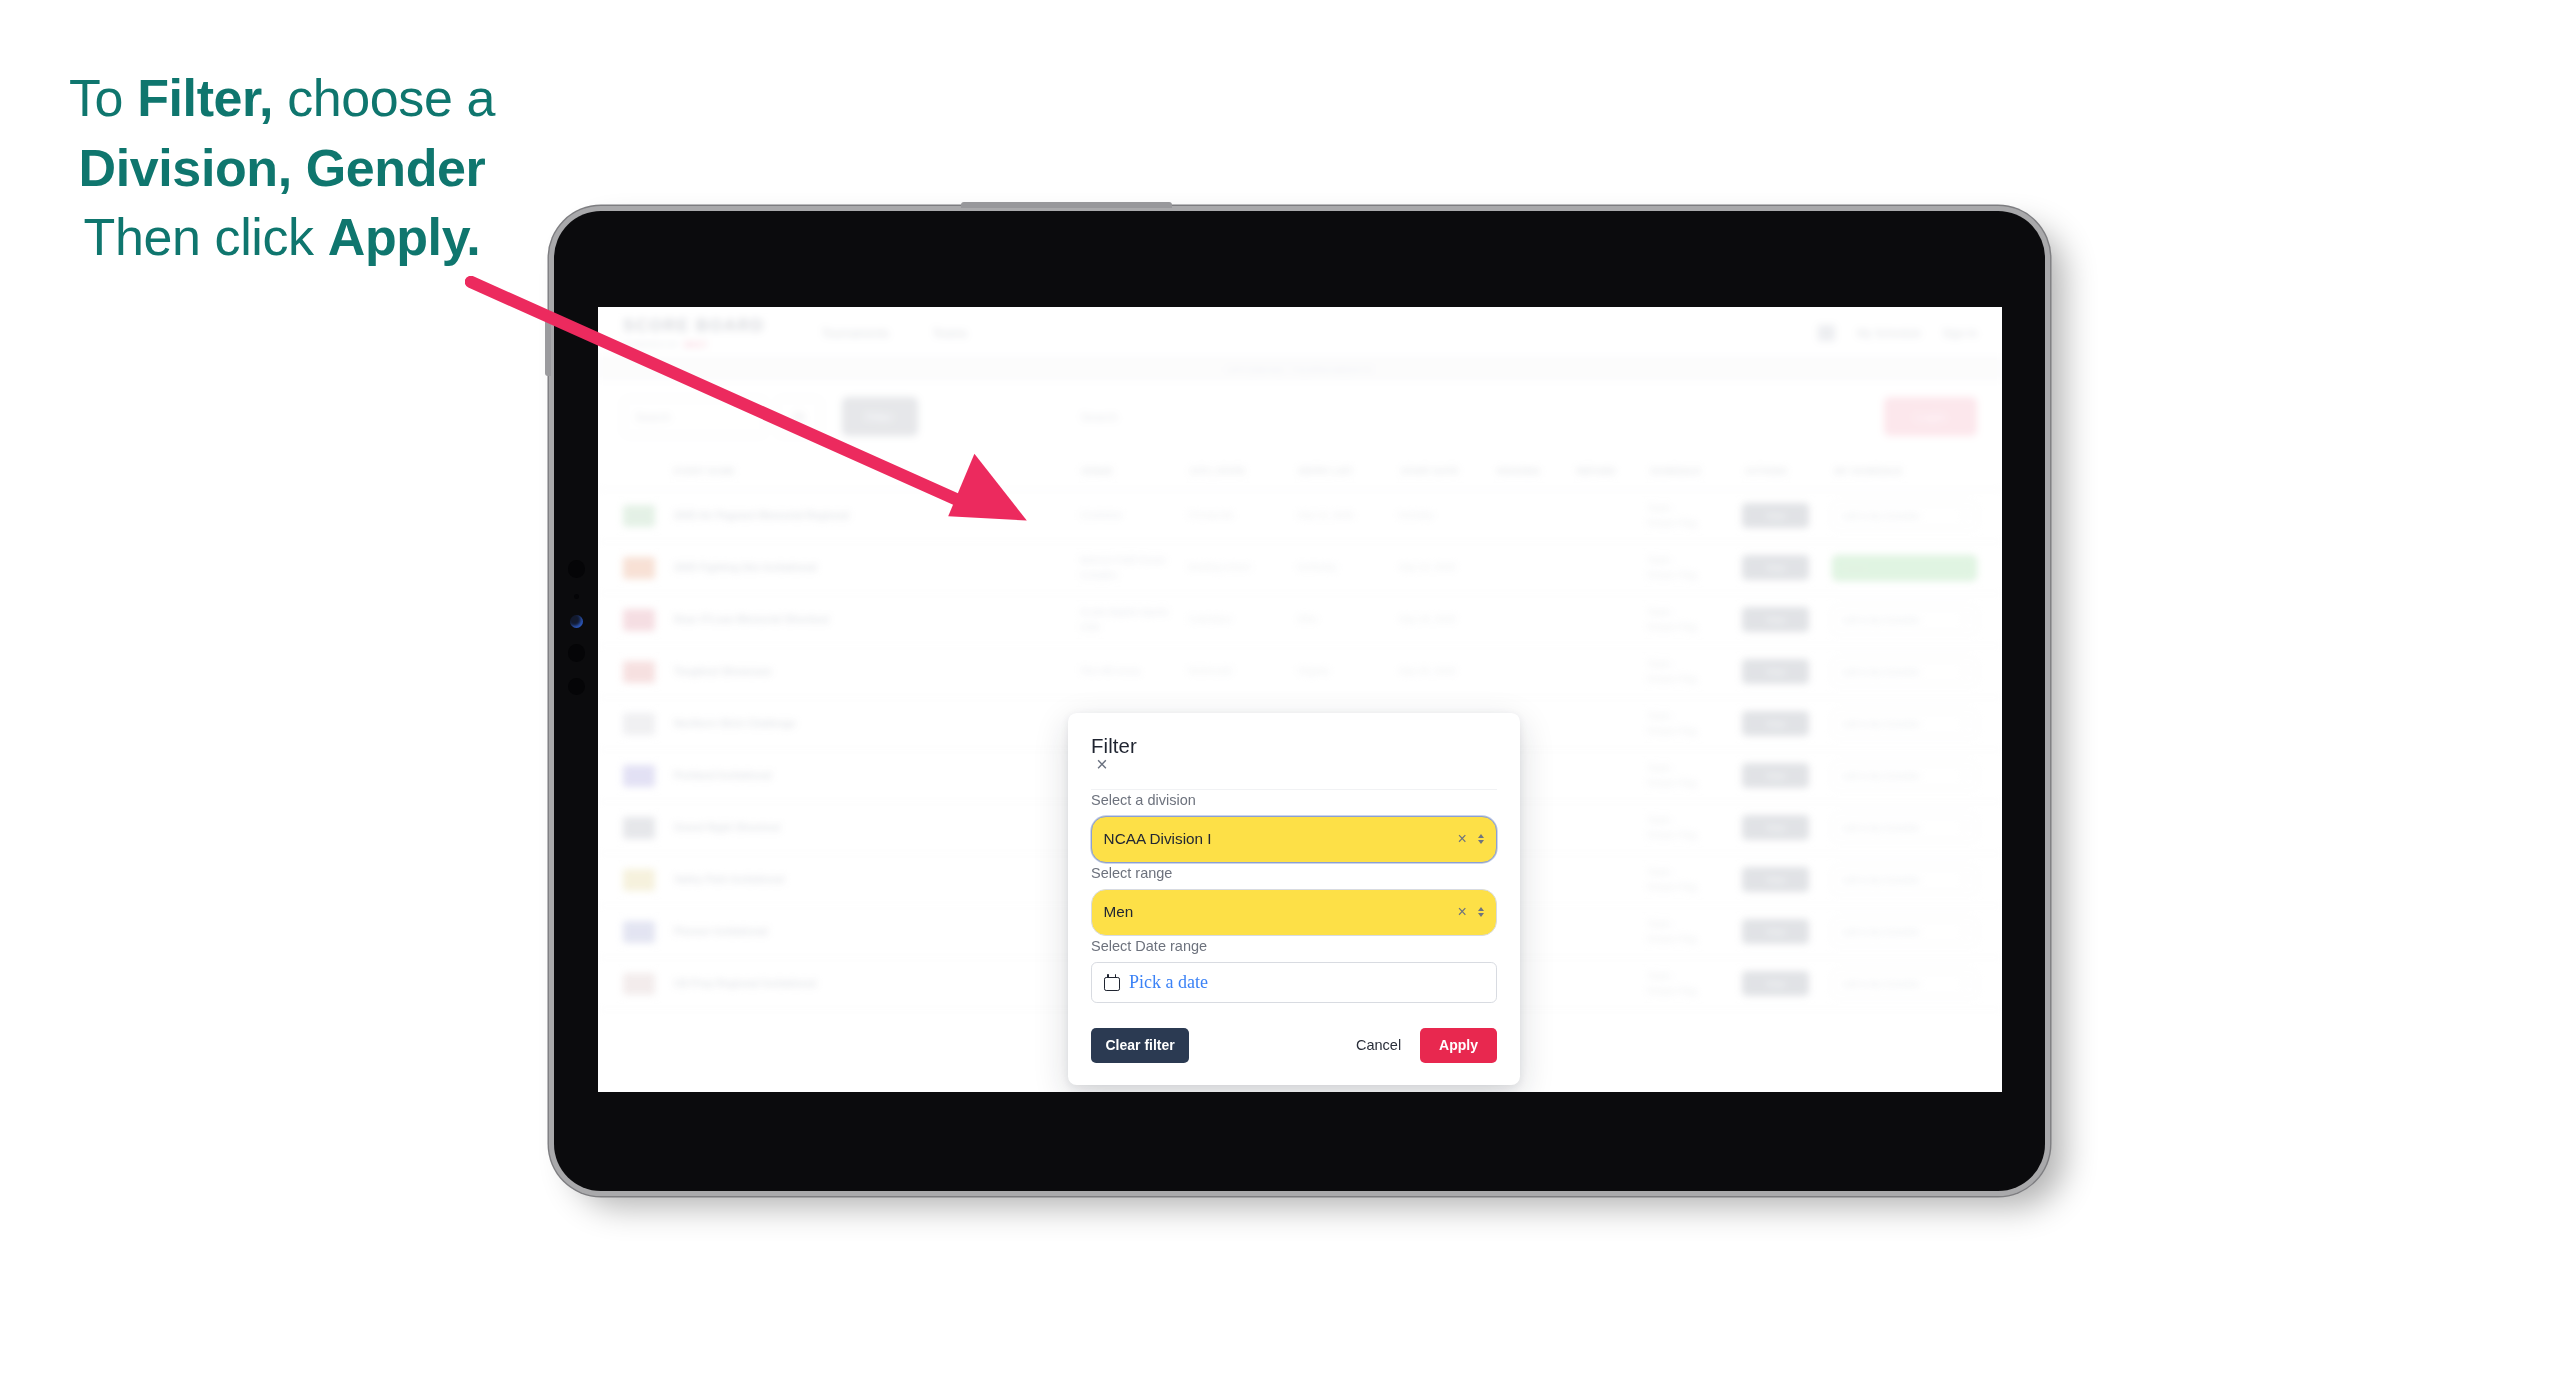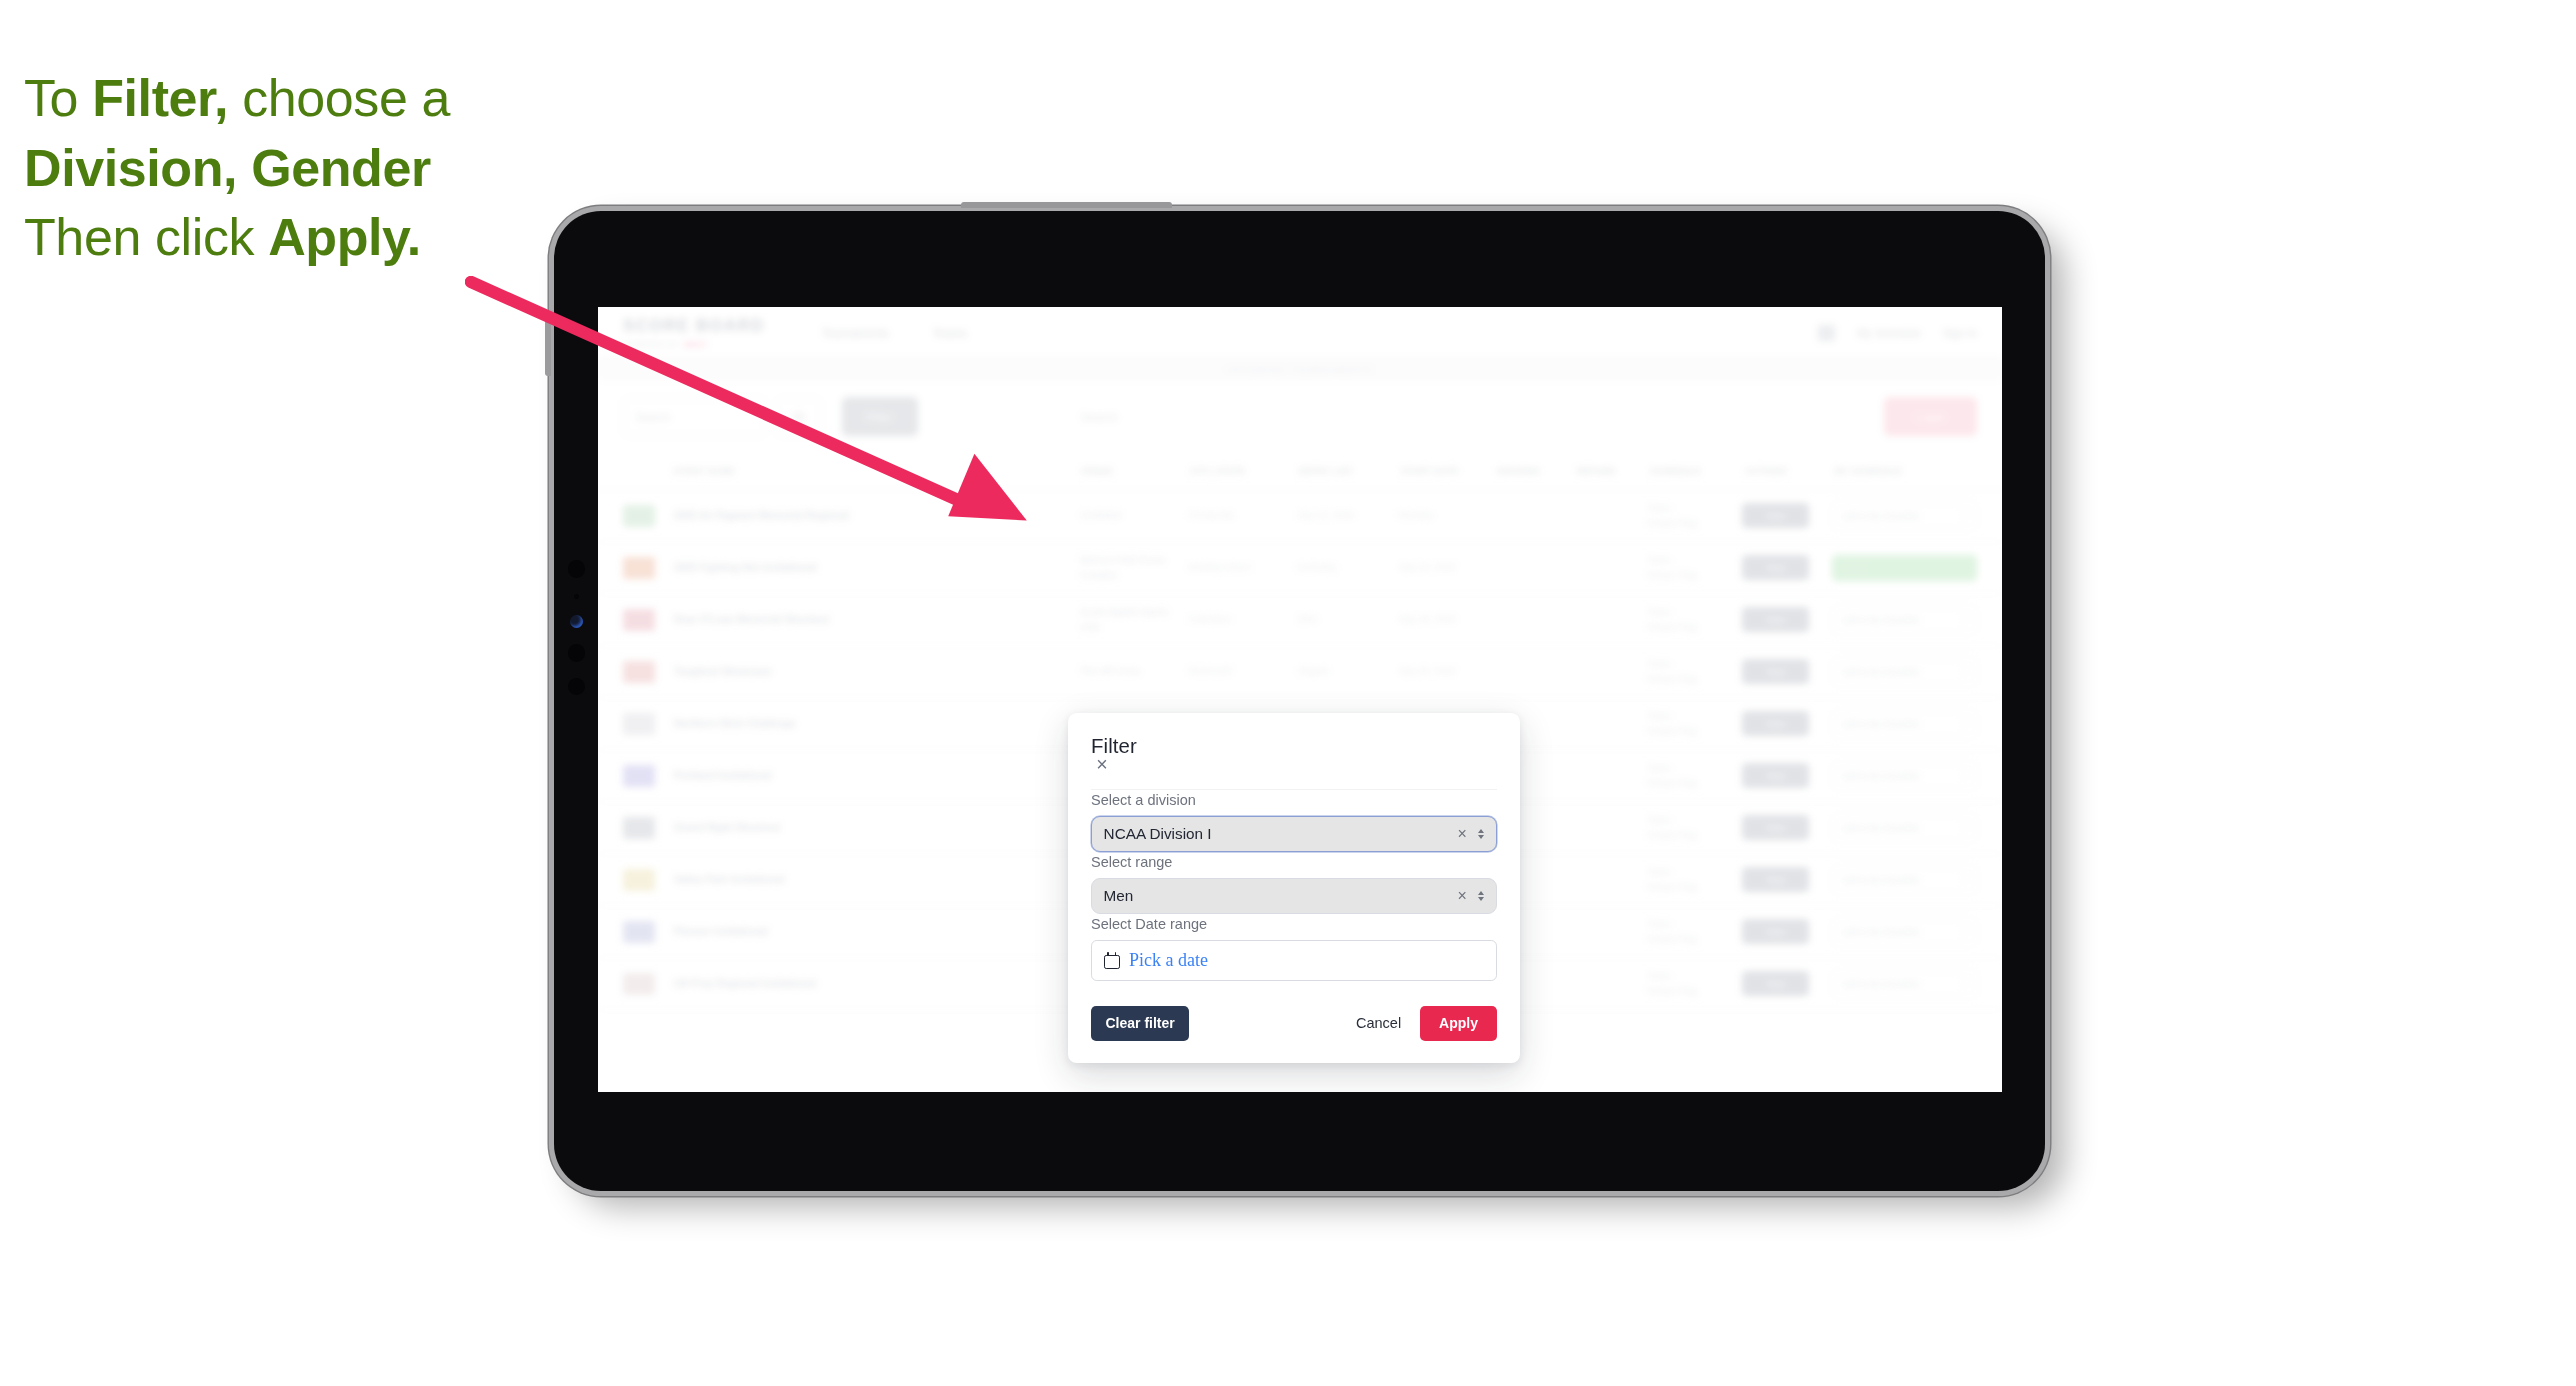--- a/index.html
+++ b/index.html
@@ -15,27 +15,28 @@
   #stage {
     position: relative;
     width: 2576px;
     height: 1386px;
     background: #ffffff;
   }
 
   
   #caption {
     position: absolute;
-    left: 24px;
+    left: 13px;
     top: 64px;
     width: 538px;
     font-size: 52px;
     line-height: 1.34;
-    color: #4d7c0f;
+    color: #0f766e;
     letter-spacing: -0.4px;
+    text-align: center;
   }
   #caption .b { font-weight: 700; }
   #caption .ln { display: block; white-space: nowrap; }
 
   
   #tablet {
     position: absolute;
     left: 554px;
     top: 211px;
     width: 1491px;
@@ -228,23 +229,23 @@
     width: 22px; height: 22px; margin-top: -4.4px;
     display: flex; align-items: center; justify-content: center;
     font-size: 19.6px; line-height: 1; color: #6b7280; cursor: pointer;
     font-weight: 300;
   }
 
   .fgroup { margin-top: 2px; }
   .flabel { font-size: 14.5px; color: #6d727d; margin-bottom: 8px; }
 
   .select {
-    height: 36px;
-    border: 0.7px solid #d8dbe1; border-radius: 9px;
-    background: #e5e5e5;
+    height: 47px;
+    border: 0.7px solid #d8dbe1; border-radius: 15px;
+    background: #fde047;
     display: flex; align-items: center;
     padding: 0 11.6px;
   }
   .select.focused { border-color: #8b9fd4; box-shadow: 0 0 0 0.7px #b9c6e6; }
   .select .val { font-size: 15.3px; color: #222733; flex: 1; }
   .select .icons { display: flex; align-items: center; gap: 11.6px; }
   .select .xIc {
     font-size: 16px; color: #6f747e; line-height: 1; font-weight: 300;
     cursor: pointer;
   }

